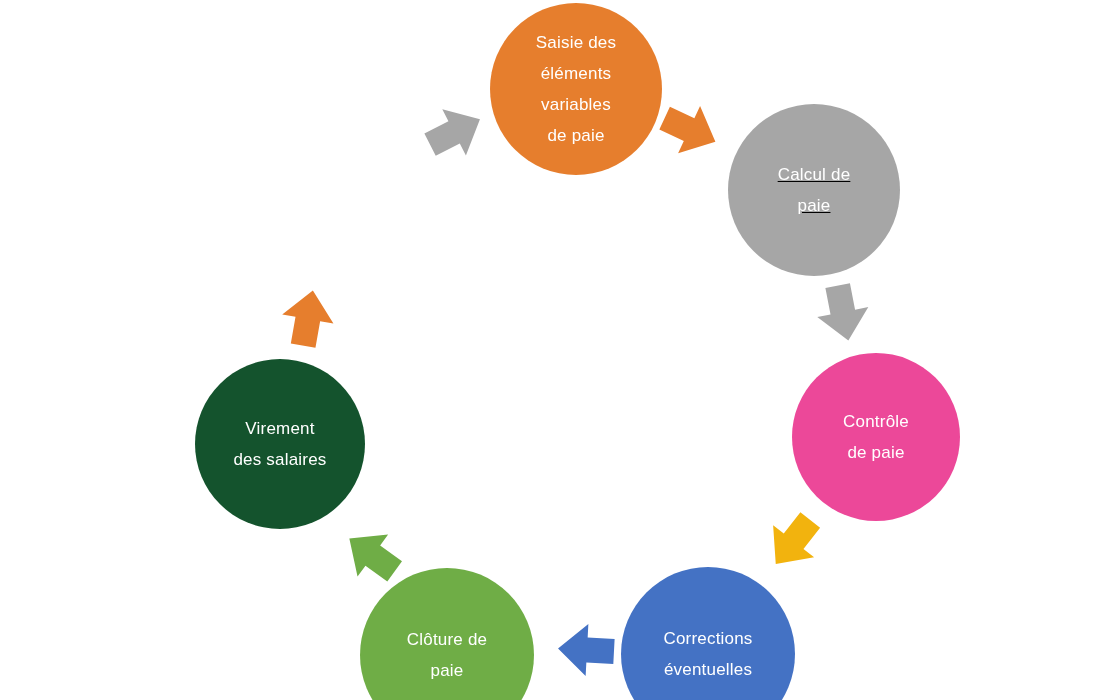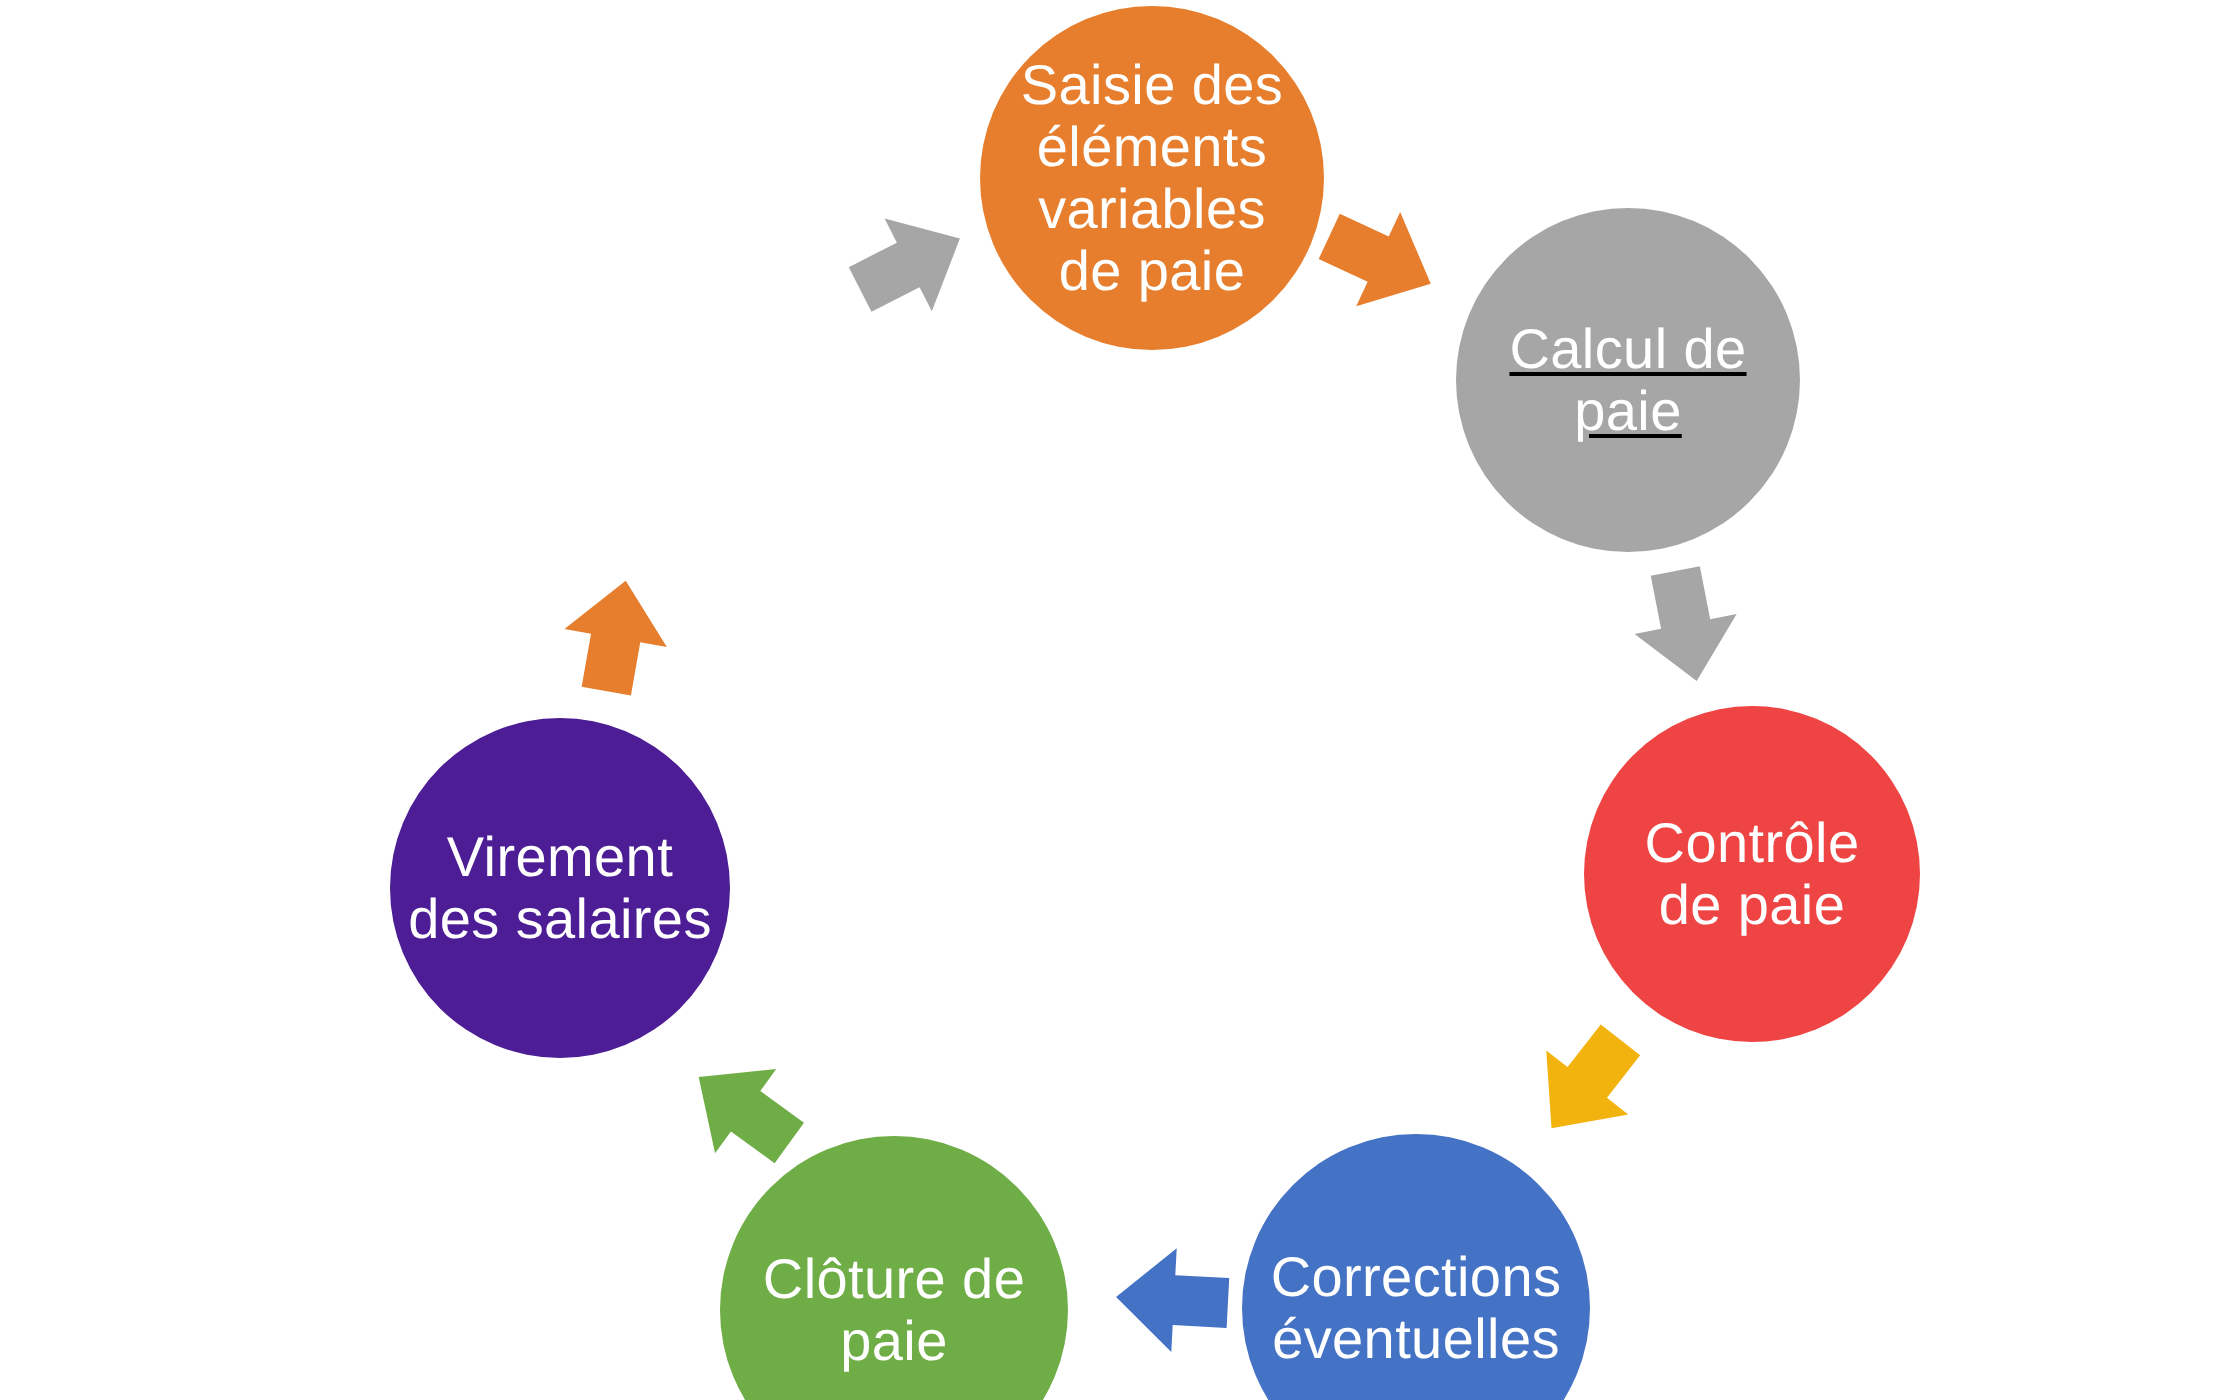--- a/index.html
+++ b/index.html
@@ -18,21 +18,21 @@
   .step {
     position: absolute;
     border-radius: 50%;
     display: flex;
     align-items: center;
     justify-content: center;
     text-align: center;
   }
   .step-label {
     color: #ffffff;
-    font-size: 28px;
+    font-size: 17px;
     line-height: 31px;
     white-space: pre-line;
     letter-spacing: 0.2px;
   }
   .arrow {
     position: absolute;
     overflow: visible;
   }
 </style>
 </head>
@@ -42,33 +42,33 @@
     <div class="step" style="left: 490px; top: 3px; width: 172px; height: 172px; background: rgb(230, 126, 45);">
       <div class="step-label">Saisie des
 éléments
 variables
 de paie</div>
     </div>
     <div class="step" style="left: 728px; top: 104px; width: 172px; height: 172px; background: rgb(166, 166, 166); text-decoration: underline;">
       <div class="step-label">Calcul de
 paie</div>
     </div>
-    <div class="step" style="left: 792px; top: 353px; width: 168px; height: 168px; background: #ef4444;">
+    <div class="step" style="left: 792px; top: 353px; width: 168px; height: 168px; background: #ec4899;">
       <div class="step-label">Contrôle
 de paie</div>
     </div>
     <div class="step" style="left: 621px; top: 567px; width: 174px; height: 174px; background: rgb(68, 114, 196);">
       <div class="step-label">Corrections
 éventuelles</div>
     </div>
     <div class="step" style="left: 360px; top: 568px; width: 174px; height: 174px; background: rgb(111, 173, 70);">
       <div class="step-label">Clôture de
 paie</div>
     </div>
-    <div class="step" style="left: 195px; top: 359px; width: 170px; height: 170px; background: #4c1d95;">
+    <div class="step" style="left: 195px; top: 359px; width: 170px; height: 170px; background: #14532d;">
       <div class="step-label">Virement
 des salaires</div>
     </div>
     <svg class="arrow" viewBox="0 0 56 52" width="56" height="52" style="left: 427px; top: 106px; transform: rotate(-27deg);">
       <polygon points="0,13.5 27,13.5 27,0 56,26 27,52 27,38.5 0,38.5" fill="#a6a6a6"></polygon>
     </svg>
     <svg class="arrow" viewBox="0 0 56 52" width="56" height="52" style="left: 662px; top: 104px; transform: rotate(25deg);">
       <polygon points="0,13.5 27,13.5 27,0 56,26 27,52 27,38.5 0,38.5" fill="#e67e2d"></polygon>
     </svg>
     <svg class="arrow" viewBox="0 0 56 52" width="56" height="52" style="left: 815px; top: 287px; transform: rotate(79deg);">

